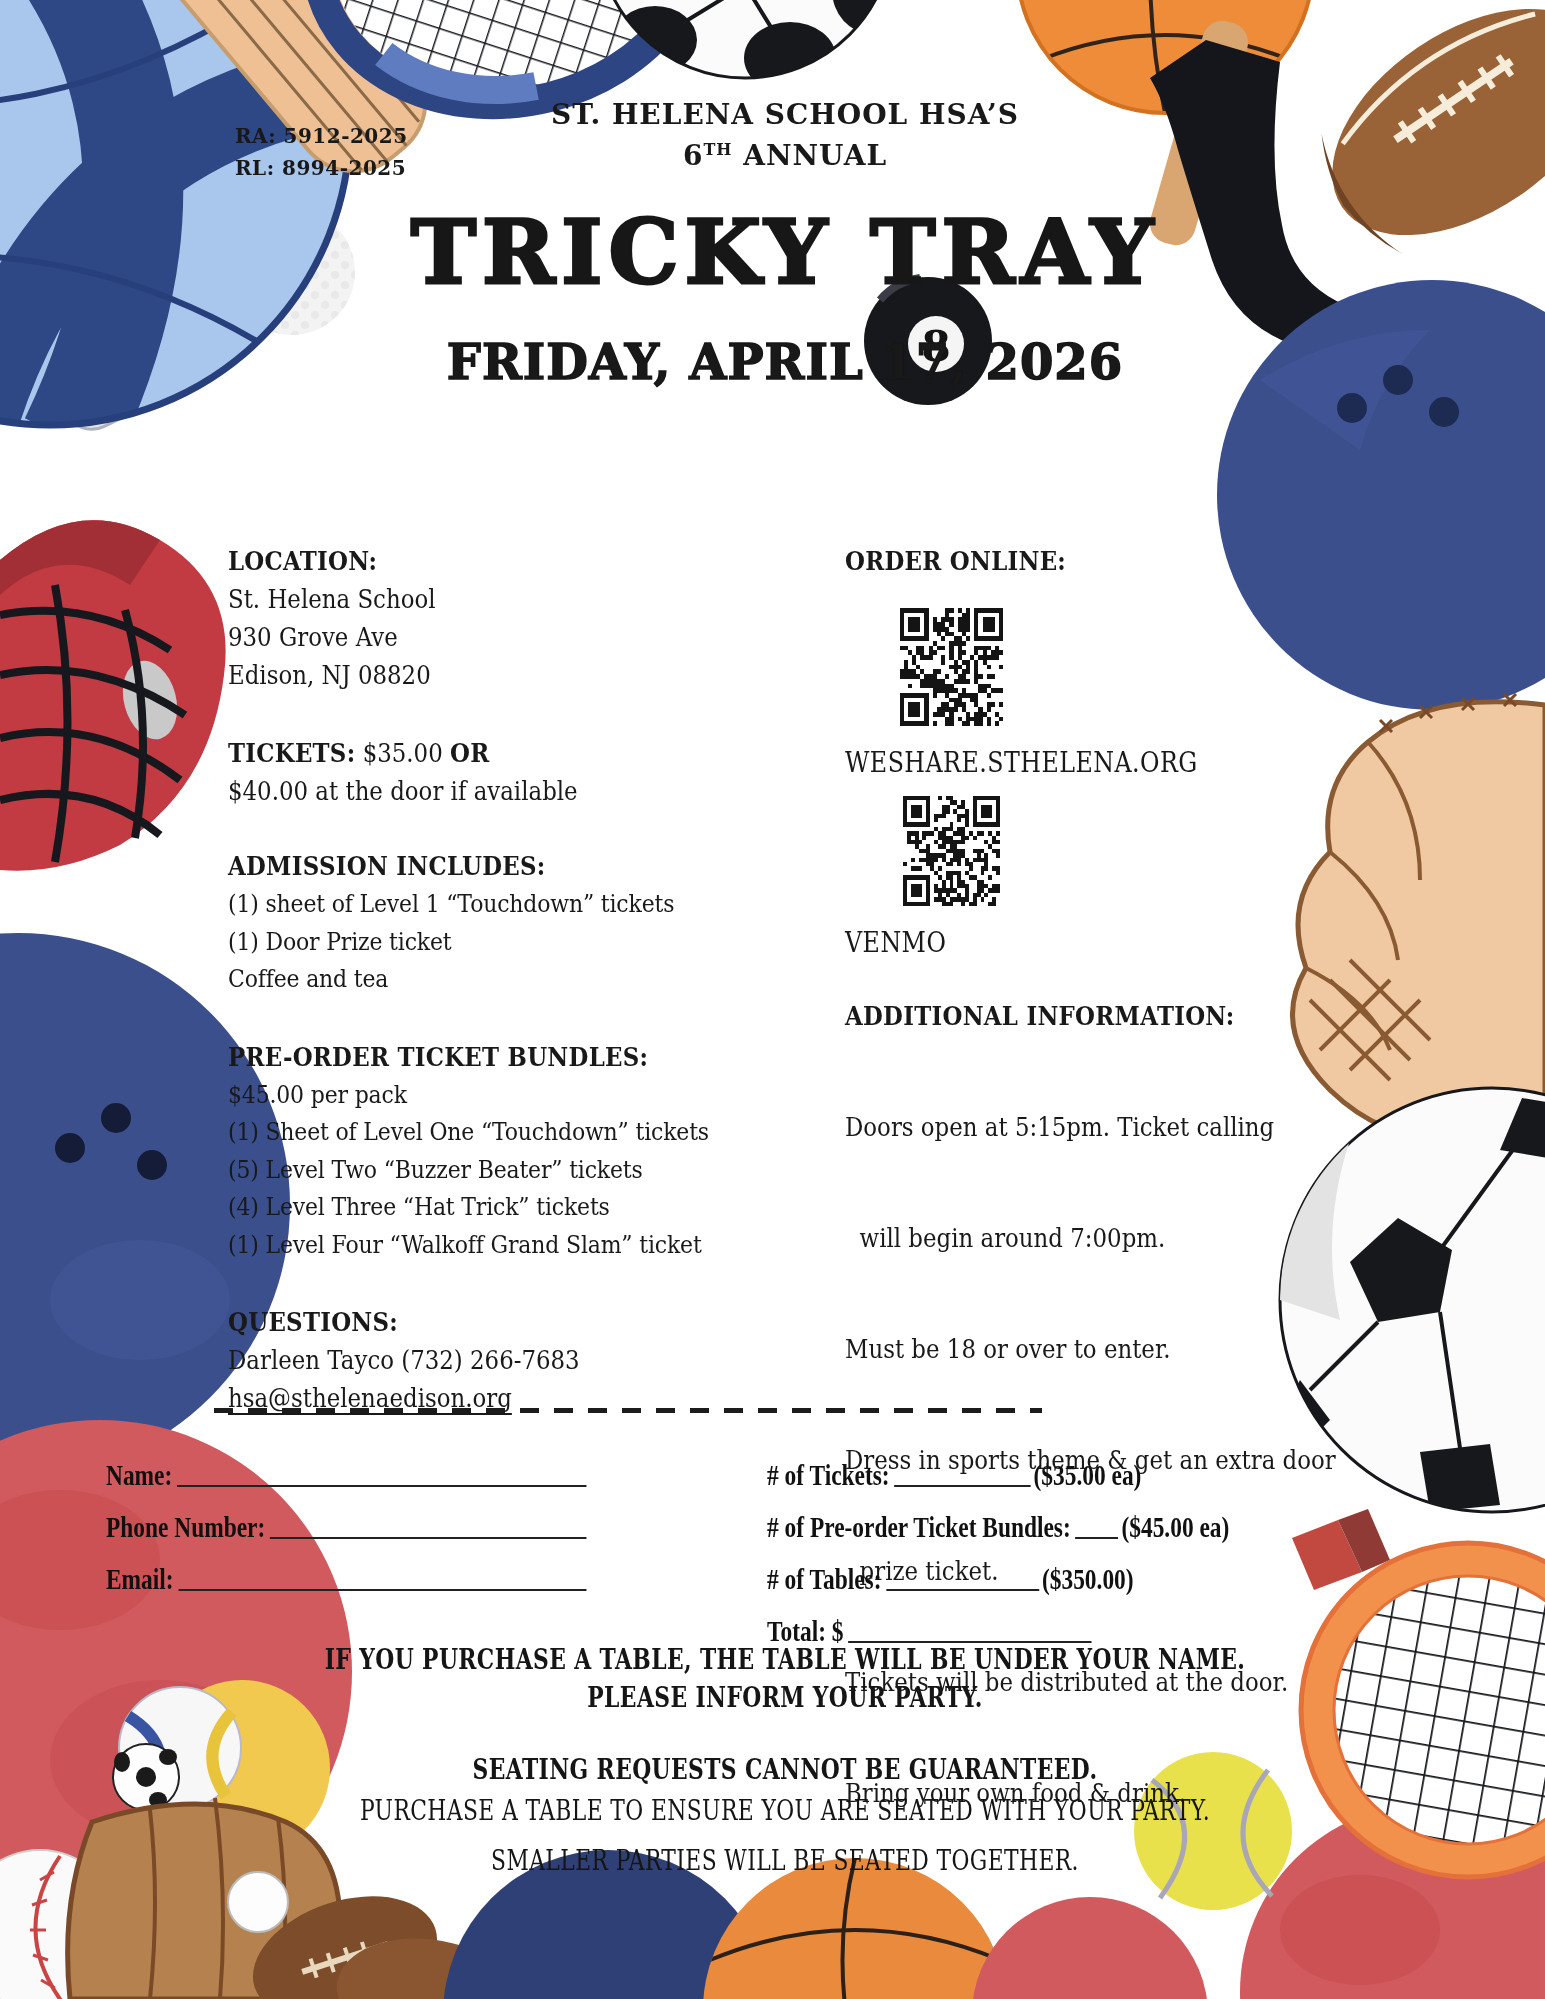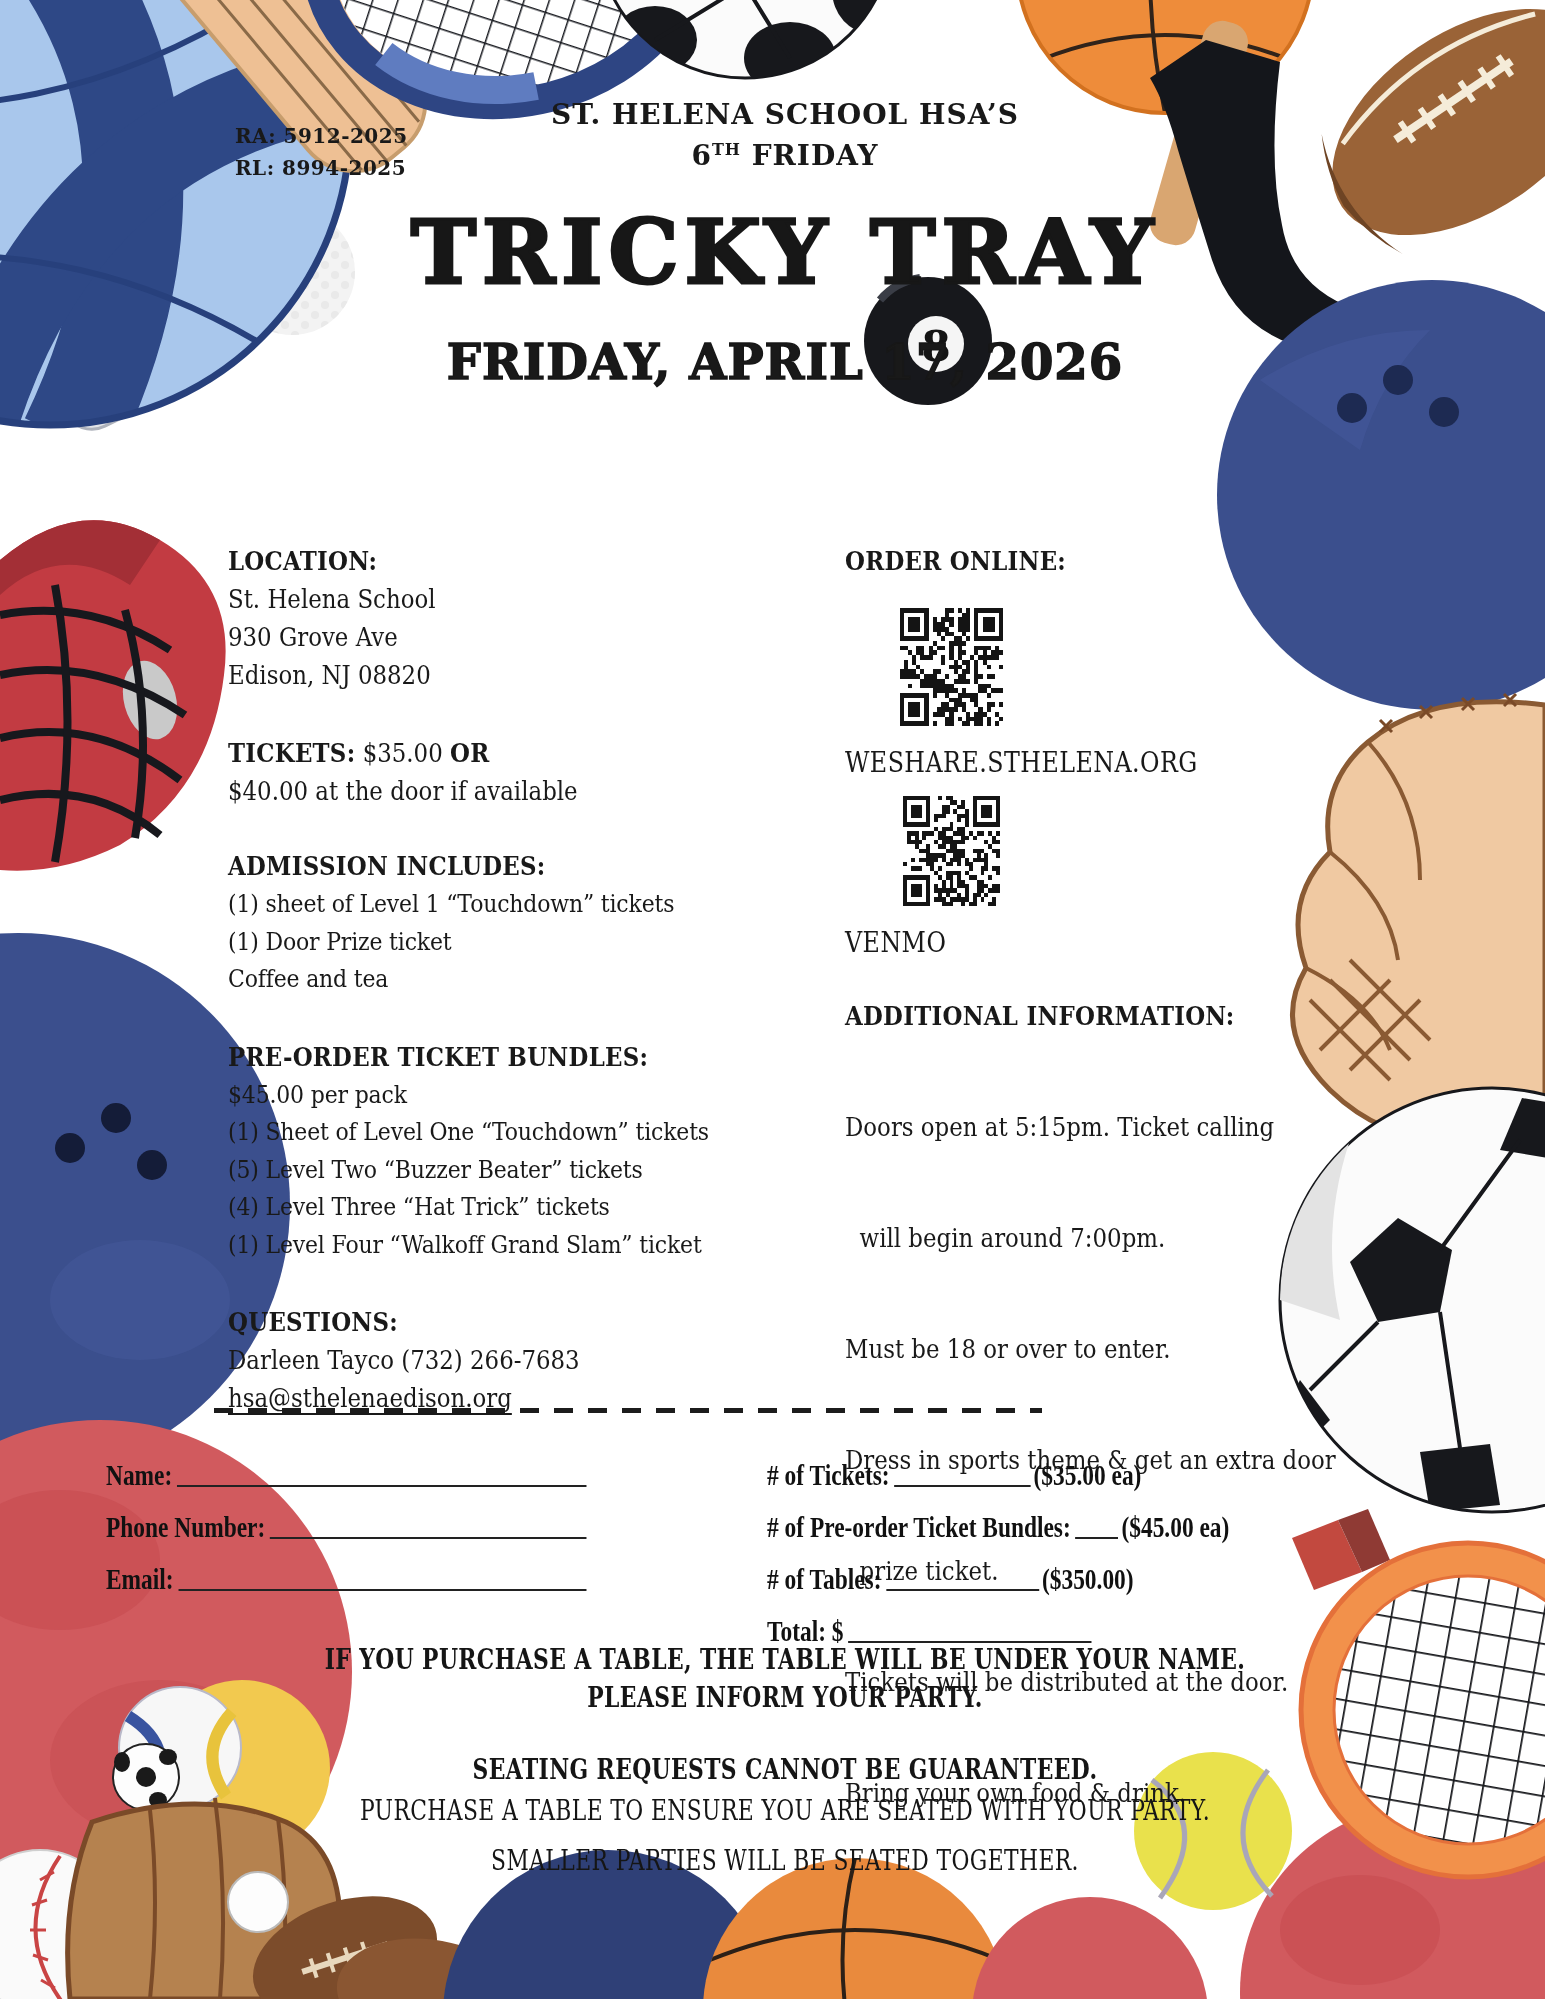--- a/index.html
+++ b/index.html
@@ -294,21 +294,21 @@
     </g>
   </svg>
 
   <div class="layer reg">
     <div>RA: 5912-2025</div>
     <div>RL: 8994-2025</div>
   </div>
 
   <header class="layer masthead">
     <div class="org-line">ST. HELENA SCHOOL HSA’S</div>
-    <div class="annual-line"><span>6</span><sup>TH</sup><span style="white-space:pre"> FRIDAY</span></div>
+    <div class="annual-line"><span>6</span><sup>TH</sup><span style="white-space:pre"> ANNUAL</span></div>
     <div class="big-title">TRICKY TRAY</div>
     <div class="date-line">FRIDAY, APRIL 17, 2026</div>
   </header>
 
   <section class="layer col left-col">
     <div class="sec-head">LOCATION:</div>
     <div>St. Helena School</div>
     <div>930 Grove Ave</div>
     <div>Edison, NJ 08820</div>
 

